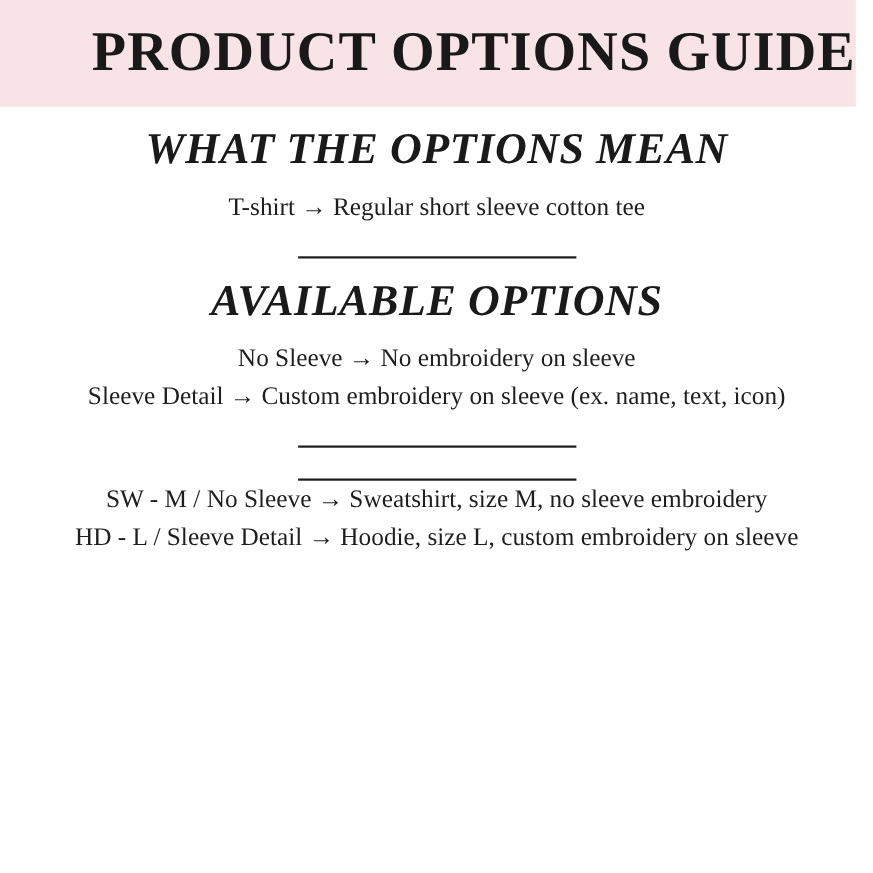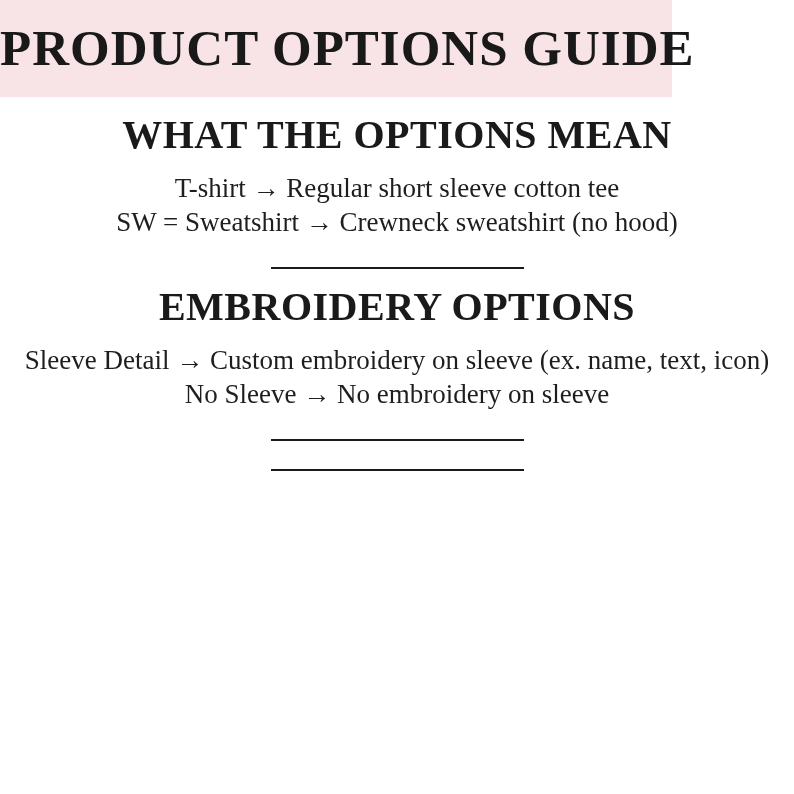--- a/index.html
+++ b/index.html
@@ -10,51 +10,52 @@
   .canvas {
     position: relative;
     width: 794px;
     height: 794px;
     background: #ffffff;
     overflow: hidden;
     font-family: "Liberation Serif", serif;
     color: #1a1a1a;
   }
   .banner {
-    width: 672px;
+    width: 778px;
     height: 97px;
     background: #f8e3e7;
     display: flex;
     align-items: center;
-    justify-content: flex-start;
+    justify-content: flex-end;
   }
   .banner-title {
     font-weight: bold;
     font-size: 51px;
     line-height: 1;
     letter-spacing: 1px;
     color: #191919;
     white-space: nowrap;
   }
   .content {
     text-align: center;
   }
   .section-heading {
     font-weight: bold;
     font-size: 40px;
     line-height: 40px;
     letter-spacing: 0.5px;
     margin: 18px 0 16px 0;
     color: #1a1a1a;
+    font-style: italic;
   }
   .section-lines {
     margin: 0;
   }
   .guide-line {
-    font-size: 27px;
+    font-size: 23px;
     line-height: 34px;
     color: #1e1e1e;
     white-space: nowrap;
   }
   .divider {
     width: 253px;
     height: 0;
     border: none;
     border-top: 2px solid #1a1a1a;
     margin: 28px auto 0 auto;
@@ -68,38 +69,41 @@
   <div class="banner">
     <div class="banner-title">PRODUCT OPTIONS GUIDE</div>
   </div>
 
   <div class="content">
 
     <section>
       <div class="section-heading">WHAT THE OPTIONS MEAN</div>
       <div class="section-lines">
         <div class="guide-line">T-shirt → Regular short sleeve cotton tee</div>
-        <div class="guide-line">SW = Sweatshirt → Crewneck sweatshirt (no hood)</div>
       </div>
     </section>
 
     <hr class="divider">
 
     <section>
-      <div class="section-heading">EMBROIDERY OPTIONS</div>
+      <div class="section-heading">AVAILABLE OPTIONS</div>
       <div class="section-lines">
+        <div class="guide-line">No Sleeve → No embroidery on sleeve</div>
         <div class="guide-line">Sleeve Detail → Custom embroidery on sleeve (ex. name, text, icon)</div>
-        <div class="guide-line">No Sleeve → No embroidery on sleeve</div>
       </div>
     </section>
 
     <hr class="divider">
 
     <section>
     </section>
 
     <hr class="divider">
 
     <section>
+      <div class="section-lines">
+        <div class="guide-line">SW - M / No Sleeve → Sweatshirt, size M, no sleeve embroidery</div>
+        <div class="guide-line">HD - L / Sleeve Detail → Hoodie, size L, custom embroidery on sleeve</div>
+      </div>
     </section>
 
   </div>
 </div>
 
 </body></html>

